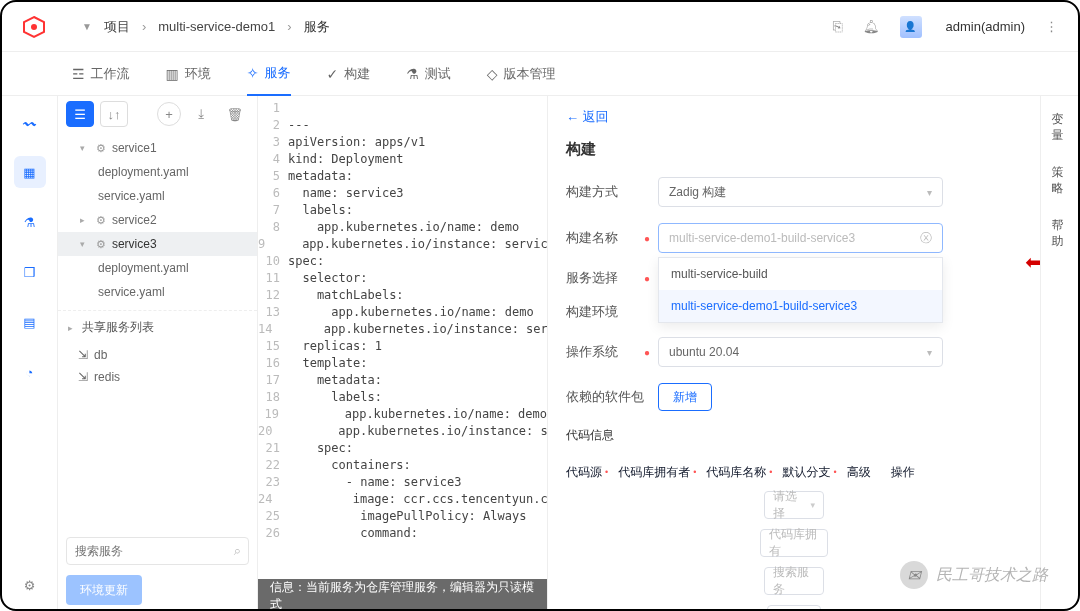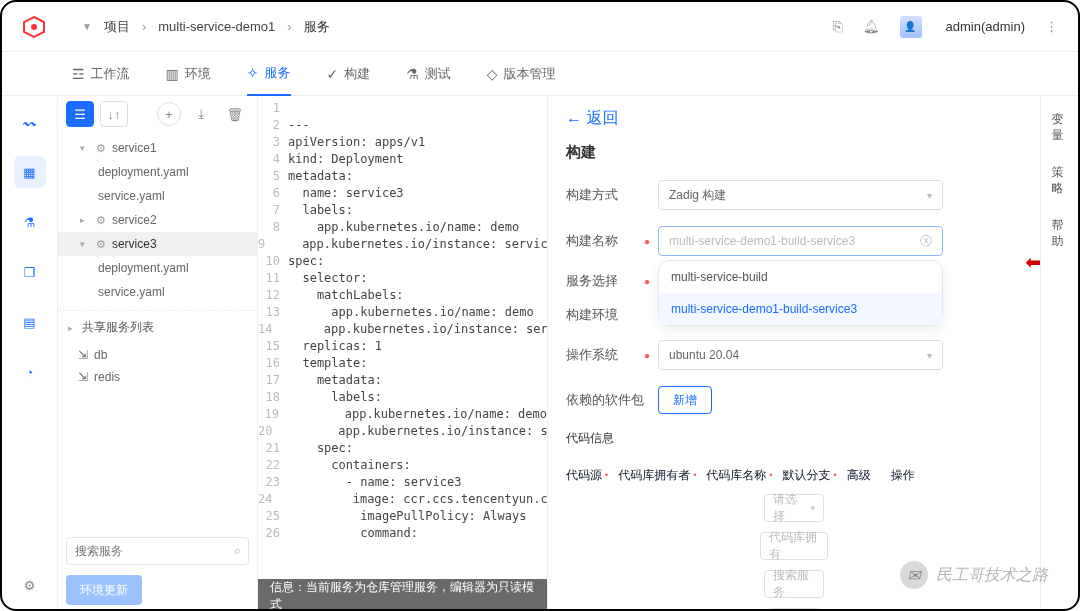--- a/index.html
+++ b/index.html
@@ -40,30 +40,30 @@
 .search-wrap { position: relative; }
 .search-input { width: 100%; height: 28px; border: 1px solid #e5e5e5; border-radius: 4px; padding: 0 38px 0 8px; font-size: 12px; color:#666;}
 .search-icon-r { position: absolute; right: 8px; top: 6px; color: #bbb; font-size: 13px; }
 .env-update { margin-top: 10px; height: 30px; border: none; background: #9cc3ff; color: #fff; border-radius: 4px; padding: 0 14px; font-size: 12px; cursor: pointer; }
 .editor { width: 290px; border-right: 1px solid #eee; display: flex; flex-direction: column; background: #fff; }
 .code { flex: 1; overflow: hidden; font-family: Menlo, Consolas, monospace; font-size: 12px; line-height: 17px; color: #333; padding-top: 4px; }
 .code-row { display: flex; white-space: pre; }
 .ln { width: 30px; text-align: right; color: #bbb; padding-right: 8px; user-select: none; } 
 .code-banner { height: 34px; background: #6a6a6a; color: #fff; font-size: 12px; display: flex; align-items: center; padding: 0 12px; }
 .form-panel { flex: 1; padding: 12px 18px 12px 18px; overflow: auto; position: relative; }
-.back-link { color: #1a6dff; font-size: 16px; cursor: pointer; }
+.back-link { color: #1a6dff; font-size: 13px; cursor: pointer; }
 .form-title { font-size: 15px; font-weight: 600; margin: 14px 0 18px; }
 .form-row { display: flex; align-items: center; margin-bottom: 16px; }
 .form-label { width: 78px; color: #555; font-size: 13px; }
 .req-dot { color: #f55; font-size: 10px; width: 14px; }
 .form-control { flex: 1; }
 .select, .text-input { width: 285px; height: 30px; border: 1px solid #dcdfe6; border-radius: 4px; padding: 0 10px; font-size: 12px; color: #666; display: flex; align-items: center; justify-content: space-between; background: #fff; cursor: pointer; }
 .text-input { color: #bbb; border-color: #8fb8ff; }
 .text-input .clear { color: #bbb; font-size: 12px; }
-.dropdown { position: absolute; width: 285px; border: 1px solid #e4e7ed; border-radius: 12px; background: #fff; box-shadow: 0 4px 12px rgba(0,0,0,.08); margin-top: 4px; z-index: 5; }
+.dropdown { position: absolute; width: 285px; border: 1px solid #e4e7ed; border-radius: 0; background: #fff; box-shadow: 0 4px 12px rgba(0,0,0,.08); margin-top: 4px; z-index: 5; }
 .dd-item { padding: 9px 12px; font-size: 12px; color: #555; cursor: pointer; }
 .dd-item.hl { color: #1a6dff; background: #f3f7ff; font-weight: 500; }
 .btn-plain { height: 28px; border: 1px solid #1a6dff; color: #1a6dff; background: #fff; border-radius: 4px; padding: 0 14px; font-size: 12px; cursor: pointer; }
 .section-head { font-size: 12px; color: #333; margin: 6px 0 20px; }
 .code-table { display: flex; align-items: center; gap: 10px; font-size: 12px; color: #0f172a; margin-bottom: 10px; flex-wrap: nowrap;}
 .code-table span { position: relative; }
 .code-table .rd::after { content:"•"; color:#f55; margin-left:3px; font-size:9px; position:relative; top:-1px;}
 .mini-select { height: 28px; border: 1px solid #dcdfe6; border-radius: 4px; padding: 0 8px; font-size: 12px; color: #bbb; display:flex; align-items:center; justify-content: space-between; gap:4px;}
 .mini-select .chev { font-size: 9px; color:#ccc; }
 .code-row2 { display:flex; gap:10px; align-items:center;flex-direction:column; }

